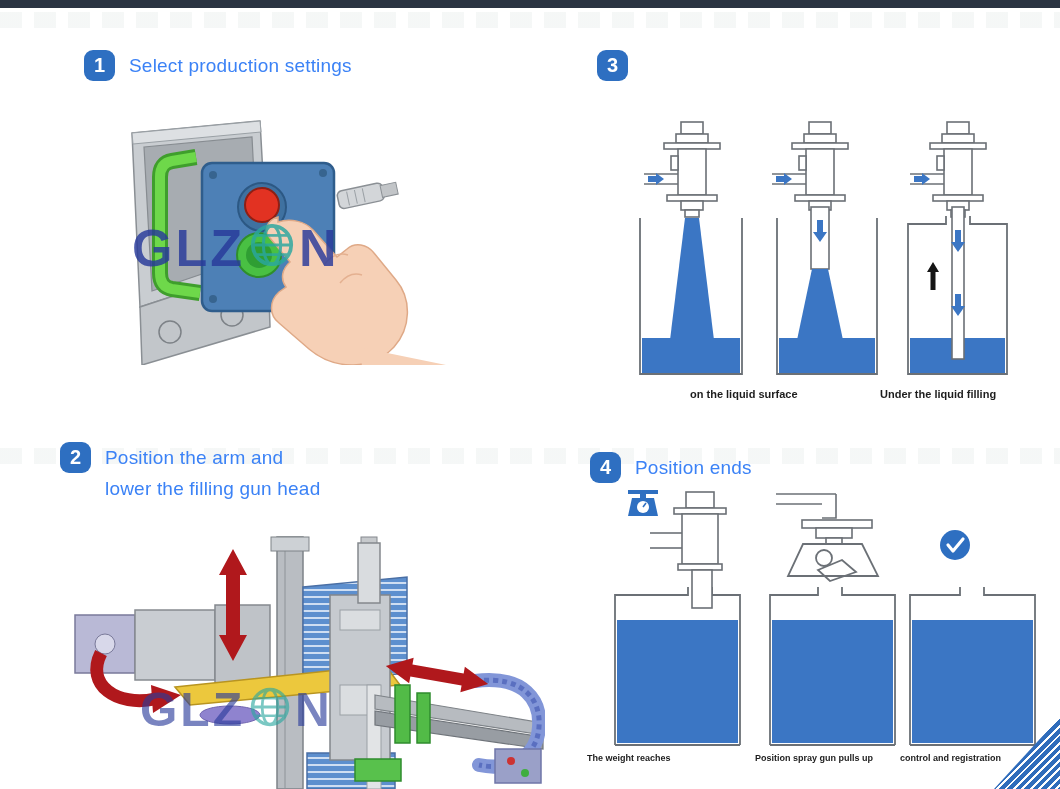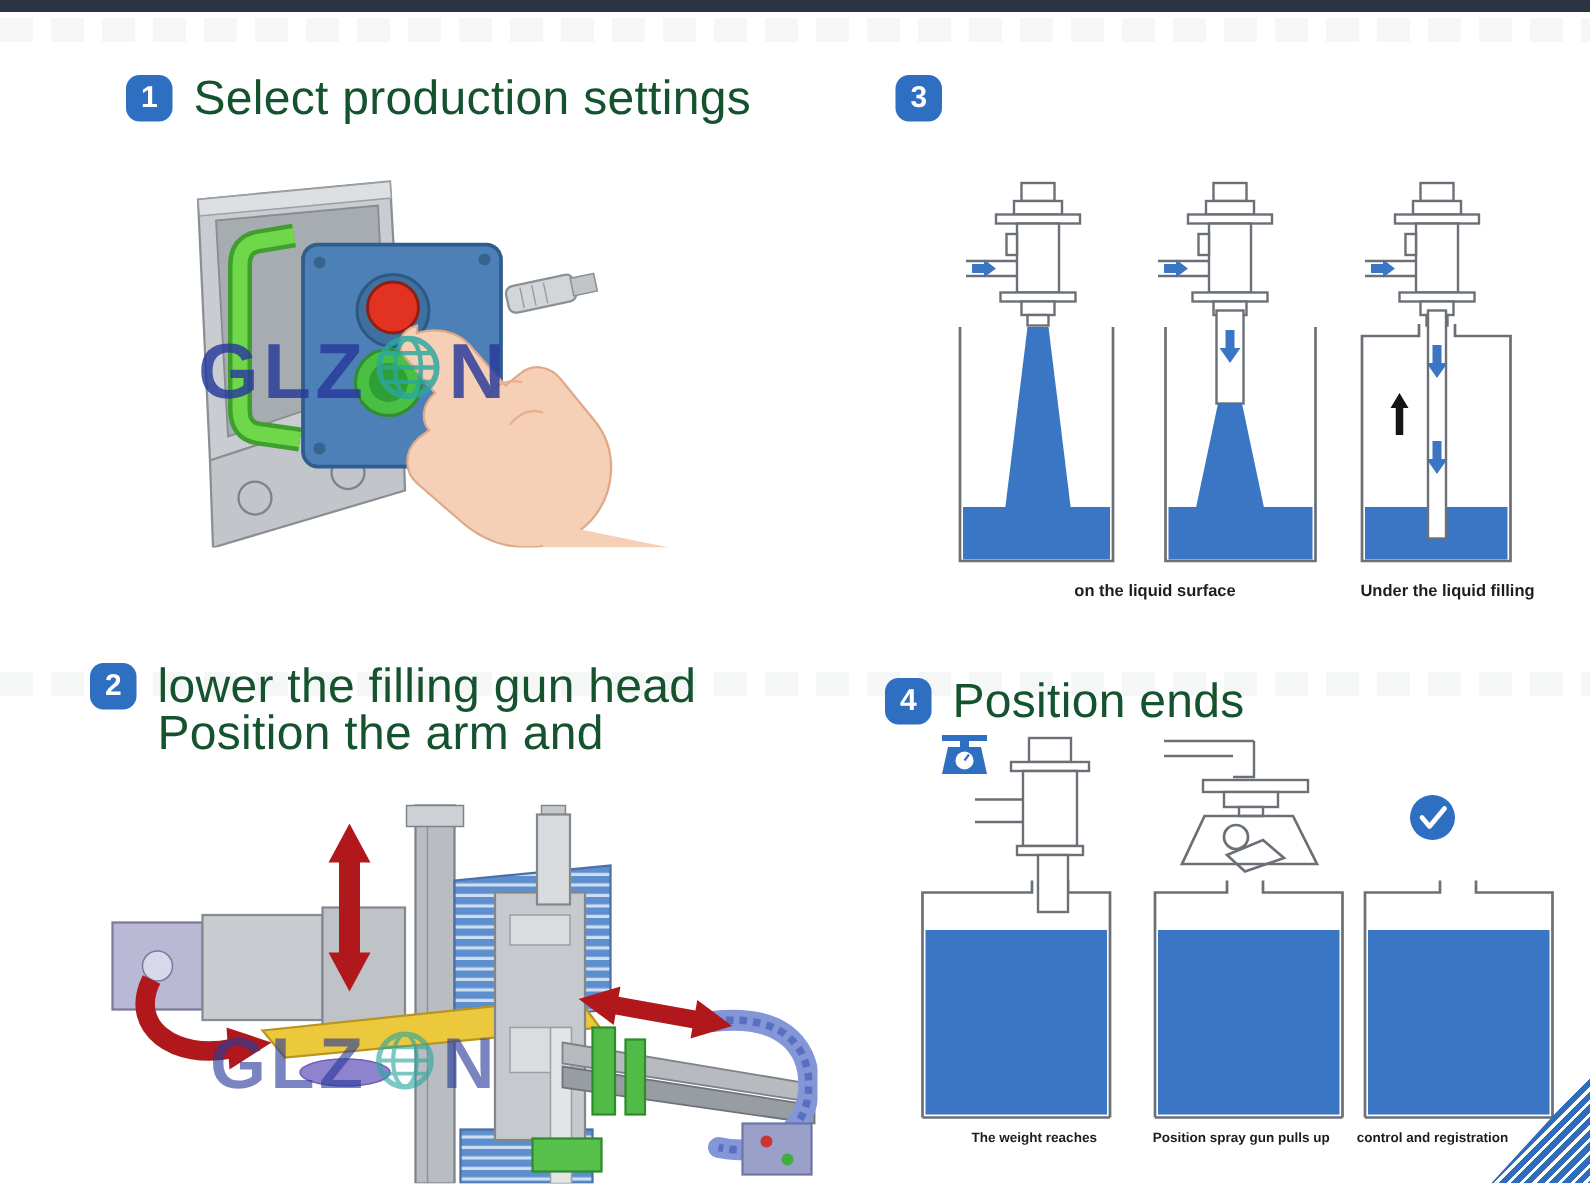--- a/index.html
+++ b/index.html
@@ -11,24 +11,24 @@
   #topbar{left:0;top:0;width:1060px;height:8px;background:#2a3442;}
   .wm-strip{left:0;width:1060px;height:16px;opacity:.55;
     background:repeating-linear-gradient(90deg,#edf1f0 0 22px,#ffffff 22px 34px);}
   #wm-strip-top{top:12px;}
   #wm-strip-mid{top:448px;z-index:0;}
 
   
   .step-header{display:flex;align-items:flex-start;gap:14px;z-index:2;}
   .badge{width:31px;height:31px;border-radius:9px;background:#2e6fc1;color:#fff;
          font-size:20px;font-weight:bold;line-height:31px;text-align:center;flex:0 0 31px;}
-  .step-title{font-size:32px;line-height:31px;color:#14532d;letter-spacing:.2px;}
-
-  
-  .cap{position:absolute;font-weight:bold;color:#1d1d1d;text-align:center;}
+  .step-title{font-size:19px;line-height:31px;color:#3b82f6;letter-spacing:.2px;}
+
+  
+  .cap{position:absolute;font-weight:bold;color:#1d1d1d;}
   .cap.s3{font-size:11px;top:388px;}
   .cap.s4{font-size:9px;top:753px;}
 
   
   .glzon{display:flex;gap:4px;font-weight:800;color:#283a9b;
          letter-spacing:3px;z-index:3;pointer-events:none;}
   .glzon .t{line-height:1;}
   #wm1{left:132px;top:222px;font-size:52px;opacity:.82;}
   #wm2{left:140px;top:686px;font-size:48px;opacity:.62;}
 
@@ -158,22 +158,22 @@
     <path d="M330.5,178 V160 H327 L333,150 L339,160 H335.5 V178 Z" fill="#151515"></path>
   </g>
 </svg>
 
 <div class="cap s3" style="left:690px;width:160px;">on the liquid surface</div>
 <div class="cap s3" style="left:880px;width:170px;">Under the liquid filling</div>
 
 <div class="abs step-header" style="left:60px;top:442px;">
   <div class="badge">2</div>
   <div class="step-title">
+    <div>Position the arm and</div>
     <div>lower the filling gun head</div>
-    <div>Position the arm and</div>
   </div>
 </div>
 
 <svg class="abs" style="left:55px;top:535px;" width="490" height="254" viewBox="0 0 490 254">
   <defs>
     <pattern id="bellows" patternUnits="userSpaceOnUse" width="8" height="7">
       <rect width="8" height="5" fill="#5d8fce"></rect>
       <rect y="5" width="8" height="2" fill="#cfdef2"></rect>
     </pattern>
   </defs>
@@ -270,17 +270,17 @@
   </g>
 
   <g>
     <circle cx="365" cy="67" r="15" fill="#2e6fc1"></circle>
     <path d="M358,67 l5,6 l10,-12" fill="none" stroke="#ffffff" stroke-width="3.2" stroke-linecap="round" stroke-linejoin="round"></path>
     <path class="noFill" d="M320,267 V117 H370 V109 M394,109 V117 H445 V267 M320,267 H445"></path>
     <rect x="322" y="142" width="121" height="123" fill="#3b76c4"></rect>
   </g>
 </svg>
 
-<div class="cap s4" style="left:627px;width:125px;">The weight reaches</div>
+<div class="cap s4" style="left:587px;width:125px;">The weight reaches</div>
 <div class="cap s4" style="left:755px;width:145px;">Position spray gun pulls up</div>
 <div class="cap s4" style="left:900px;width:110px;">control and registration</div>
 
 <div id="corner" class="abs"></div>
 
 </body></html>

